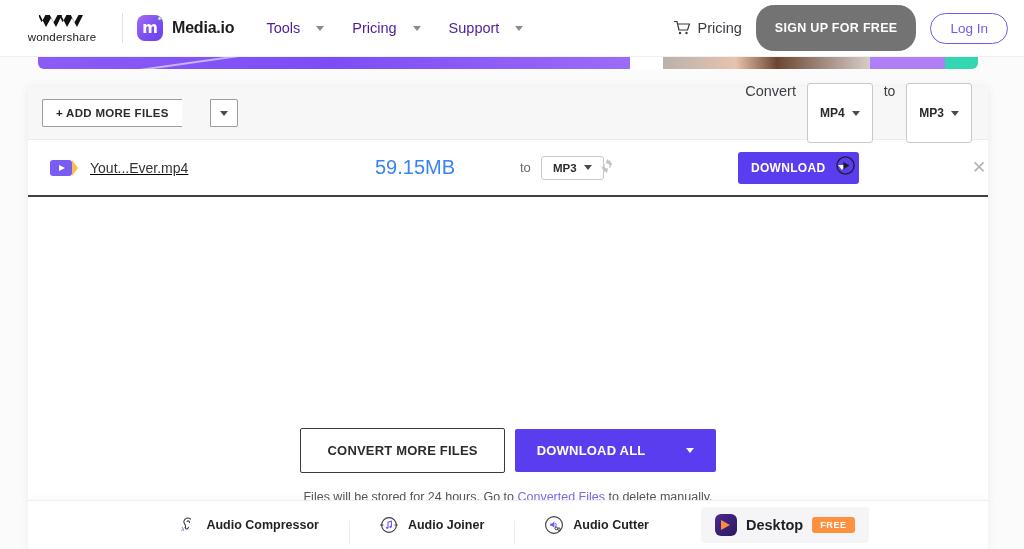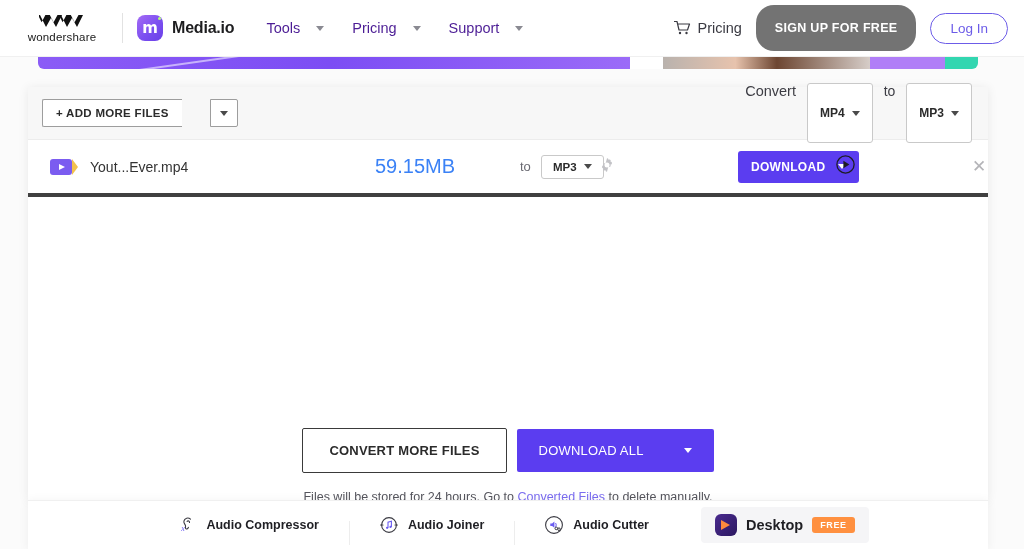--- a/index.html
+++ b/index.html
@@ -112,21 +112,21 @@
   .fmt-btn{
     background:#fff; border:1px solid #c9c9c9; border-radius:3px;
     padding:22px 12px; font-size:12px; font-weight:700; color:#2b2b2b;
     display:flex; align-items:center; gap:7px; cursor:pointer; min-width:54px;
     justify-content:center;
   }
 
   
   .file-row{
     height:57px; display:flex; align-items:center; padding: 0 0 0 22px;
-    border-bottom:4px solid #404040; position:relative;
+    border-bottom:2px solid #404040; position:relative;text-decoration:underline;
   }
   .file-icon{
     width:22px;height:16px; border-radius:3px; background:#7b5cf0;
     display:flex;align-items:center;justify-content:center; position:relative;
     flex:0 0 auto;
   }
   .file-icon:after{
     content:''; position:absolute; right:-6px; top:0;
     width:0;height:0; border-top:8px solid transparent; border-bottom:8px solid transparent;
     border-left:6px solid #f2c14e;
@@ -152,21 +152,21 @@
 
   
   .actions{ display:flex; justify-content:center; align-items:center; gap:0; margin-top:6px;}
   .btn-convert-more{
     background:#fff; border:1px solid #3a3a3a; border-radius:2px;
     font-size:13px; font-weight:700; color:#2b2b2b; letter-spacing:.2px;
     padding:14px 26px; cursor:pointer;
   }
   .btn-download-all{
     background:#5b3df0; color:#fff; border:none; border-radius:2px;
-    font-size:13px; font-weight:400; letter-spacing:.2px;
+    font-size:13px; font-weight:700; letter-spacing:.2px;
     padding:14px 22px; margin-left:10px; cursor:pointer;
     display:flex; align-items:center; gap:40px;
   }
   .note{ text-align:center; font-size:12.5px; color:#55555d; margin-top:17px; }
   .note a{ color:#7a6cf0; text-decoration:none; cursor:pointer; }
 
   
   .footer{
     position:absolute; left:28px; top:500px; width:960px; height:49px;
     background:#fff; display:flex; align-items:center; justify-content:center;

